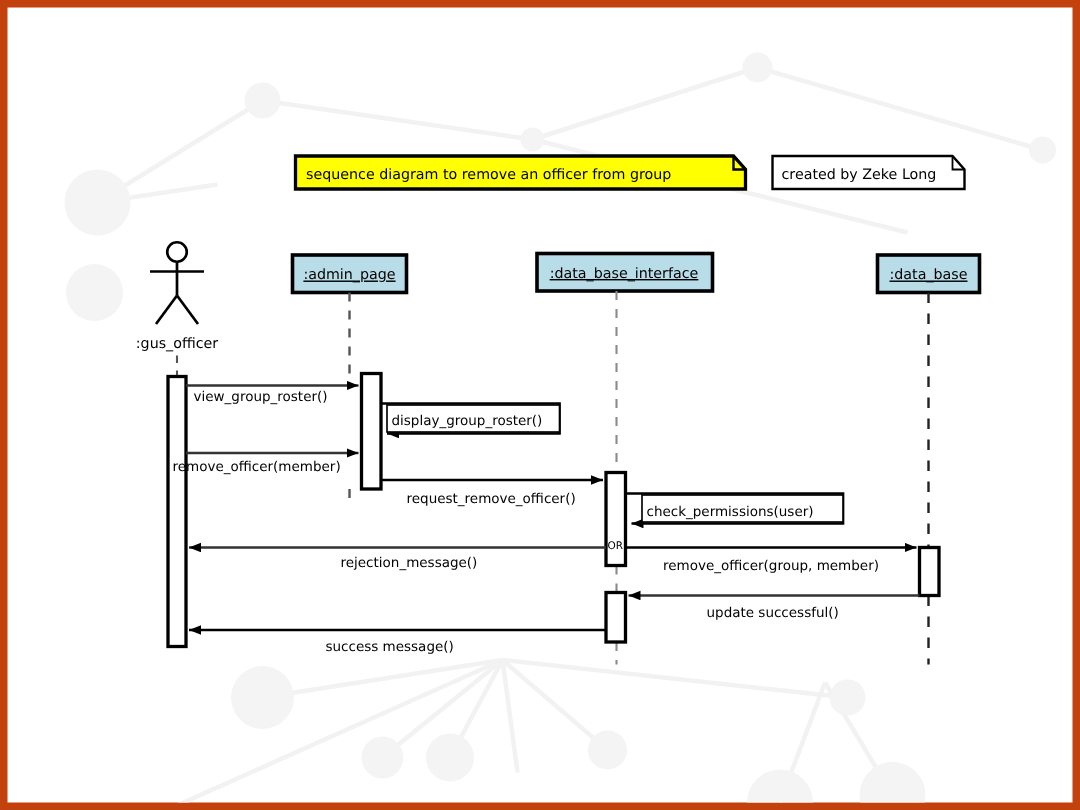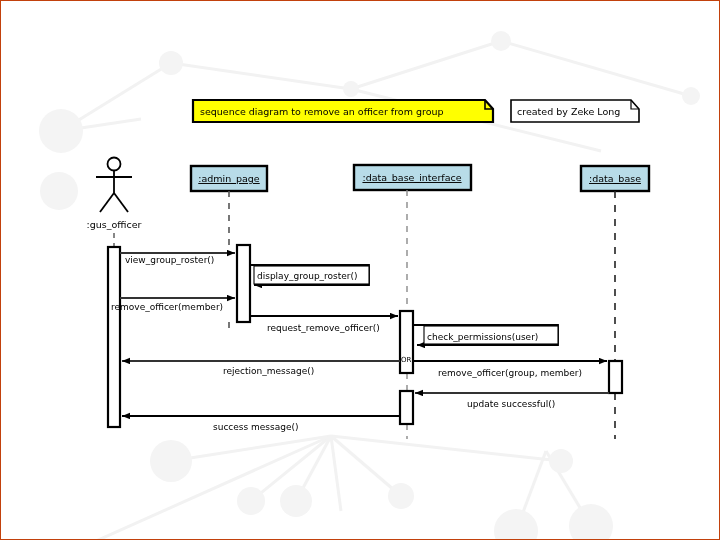--- a/index.html
+++ b/index.html
@@ -5,21 +5,21 @@
   html, body {
     margin: 0;
     padding: 0;
     background: #ffffff;
   }
   #slide {
     position: relative;
     width: 720px;
     height: 540px;
     background: #ffffff;
-    border: 1px solid #c2410c;
+    border: 5px solid #c2410c;
     box-sizing: border-box;
     overflow: hidden;
     font-family: "DejaVu Sans", sans-serif;
   }
   #bg-decor {
     position: absolute;
     left: 0; top: 0;
     width: 720px; height: 540px;
     pointer-events: none;
   }

